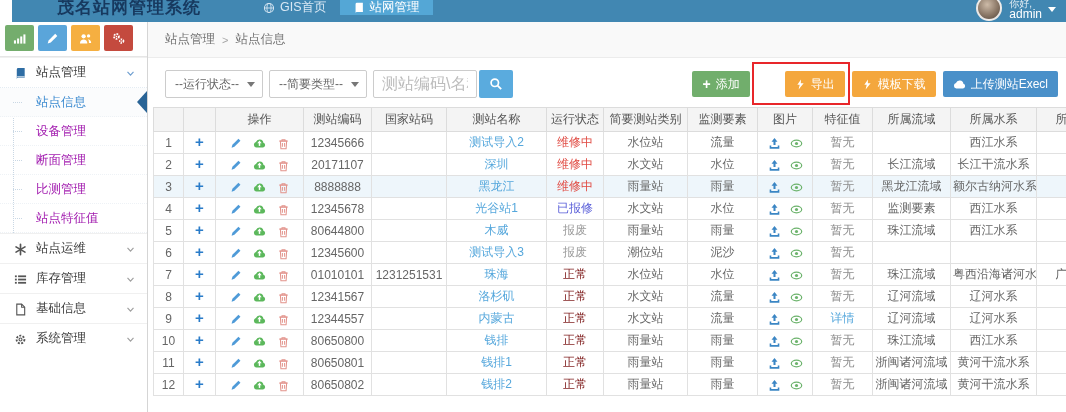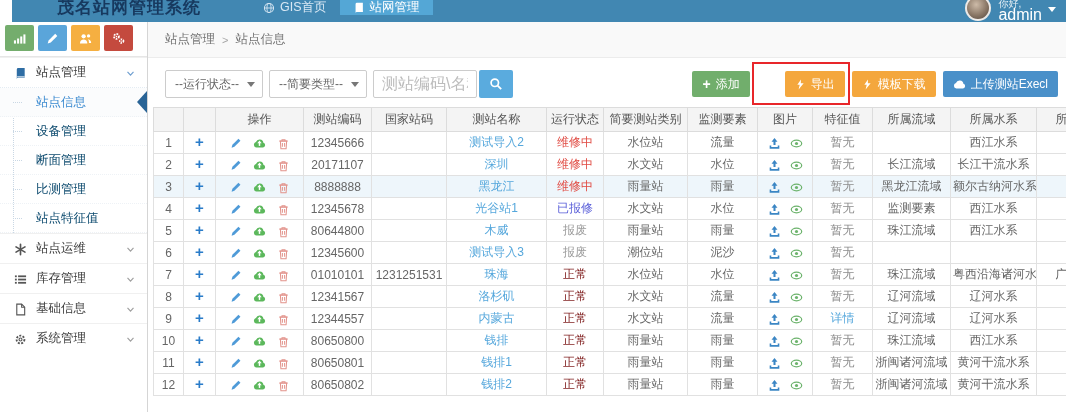--- a/index.html
+++ b/index.html
@@ -14,21 +14,21 @@
   .topnav { position:absolute; left:238px; top:0; display:flex; height:15px; }
   .nav-item { display:flex; align-items:center; gap:5px; padding:0 13px; font-size:12.5px;
               color:#d9e8f4; cursor:pointer; height:15px; }
   .nav-item.active { background:#54a7d6; color:#fff;font-family:Liberation Mono, monospace; }
   .userbox { position:absolute; right:10px; top:-5px; display:flex; align-items:center; cursor:pointer; }
   .avatar { width:26px; height:26px; border-radius:50%; border:2px solid rgba(255,255,255,.85);
             background:radial-gradient(circle at 42% 35%, #cdbba8, #8a7766 55%, #5d4f44 90%); }
   .user-text { margin-left:7px; display:flex; flex-direction:column; overflow:hidden; height:26px;
                justify-content:flex-end; color:#fff; }
   .greet { font-size:10px; opacity:.85; line-height:9px; margin-top:-2px; }
-  .uname { font-size:16px; line-height:13px; }
+  .uname { font-size:12px; line-height:13px; }
   .caret { width:0; height:0; border:4px solid transparent; border-top:5px solid #fff; margin:6px 0 0 6px; }
 
   
   .bodyrow { display:flex; height:390px; }
   .sidebar { width:148px; min-width:148px; background:#fff; border-right:1px solid #d5d5d5; }
   .mainarea { flex:1; min-width:0; display:flex; flex-direction:column; background:#fff; }
 
   
   .side-toolbar { display:flex; gap:4px; padding:3px 0 5px 5px; border-bottom:1px solid #e6e6e6; }
   .tbtn { width:29px; height:26px; border-radius:2px; border:none; display:flex; align-items:center;
@@ -39,21 +39,21 @@
   
   .m-parent { height:30px; display:flex; align-items:center; gap:9px; padding-left:14px;
               font-size:12.5px; color:#3c3c3c; border-top:1px solid #f0f0f0; position:relative; cursor:pointer; }
   .m-parent .p-ic { color:#555; } .m-parent.first .p-ic { color:#2e6da4; }
   .m-parent .chev { position:absolute; right:11px; color:#9f9f9f; }
   .m-parent.first .chev { color:#6f9fd0; }
   .m-children { position:relative; border-top:1px dotted #e4ecf3; }
   .m-children::before { content:''; position:absolute; left:13px; top:0; bottom:0;
                         border-left:1px dotted #c9d7e4; }
   .m-child { height:29px; display:flex; align-items:center; padding-left:36px; font-size:12.5px;
-             color:#0c4a6e; position:relative; cursor:pointer; border-bottom:1px dotted #eef2f6; }
+             color:#a21caf; position:relative; cursor:pointer; border-bottom:1px dotted #eef2f6; }
   .m-child::before { content:''; position:absolute; left:13px; top:50%; width:9px;
                      border-top:1px dotted #c9d7e4; }
   .m-child.active { color:#3b8ad0; background:#fbfcfd; }
   .m-child.active .tri { position:absolute; right:0; top:50%; margin-top:-11px; width:0; height:0;
                          border-top:11px solid transparent; border-bottom:11px solid transparent;
                          border-right:10px solid #2a6496; }
 
   
   .breadcrumb { height:36px; background:#f9f9f9; border-bottom:1px solid #ececec; display:flex;
                 align-items:center; padding-left:17px; gap:7px; font-size:12.5px; color:#737373; }

